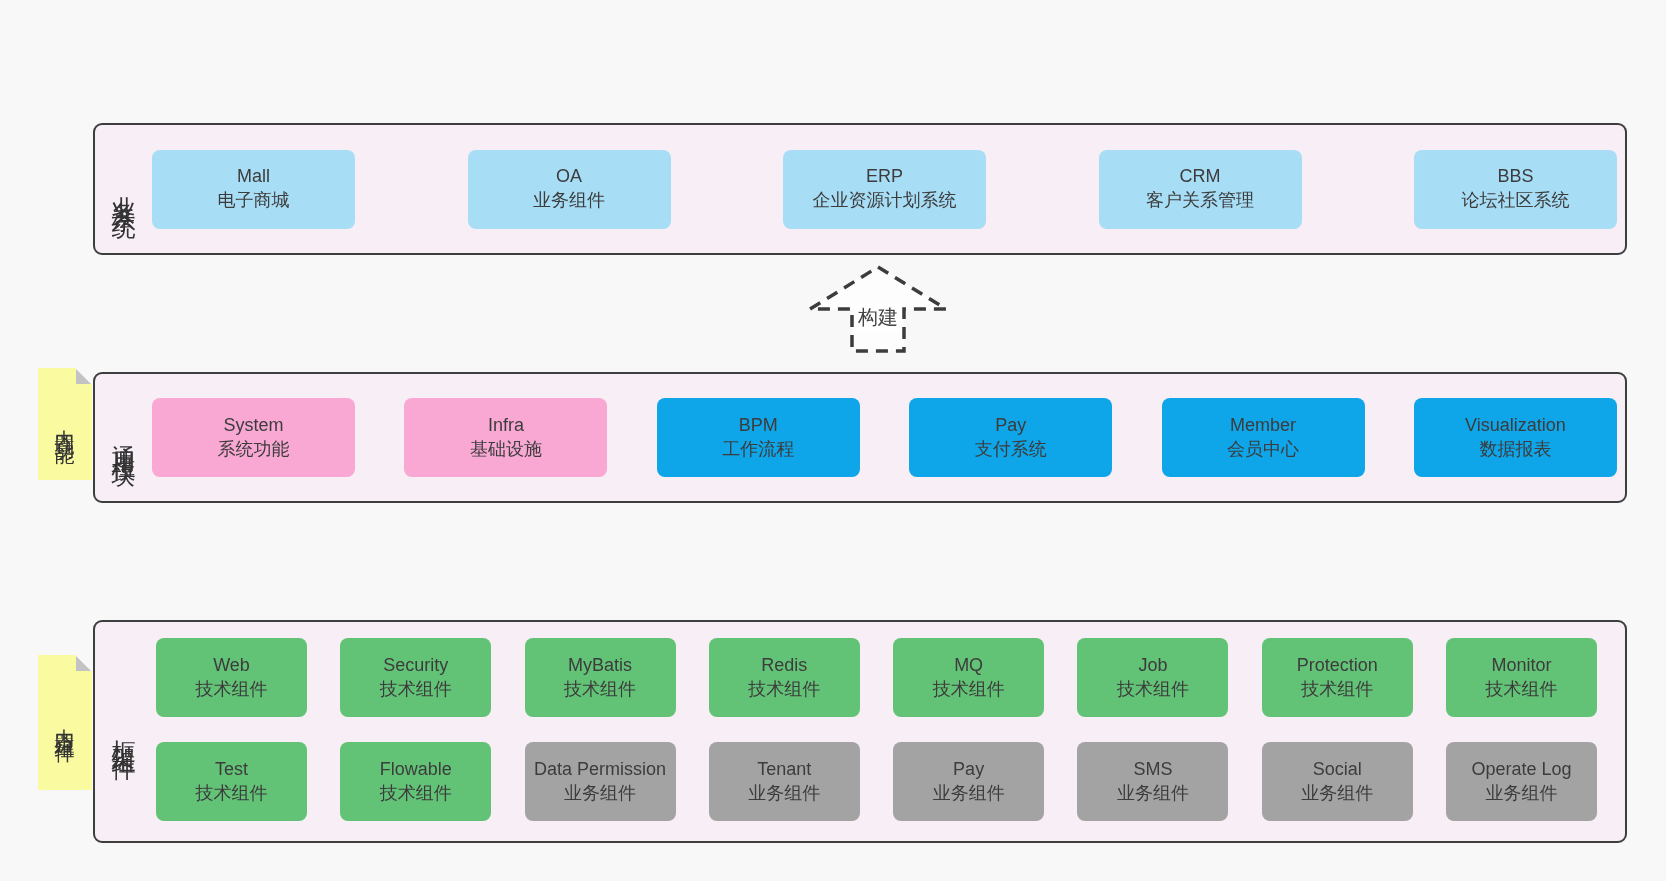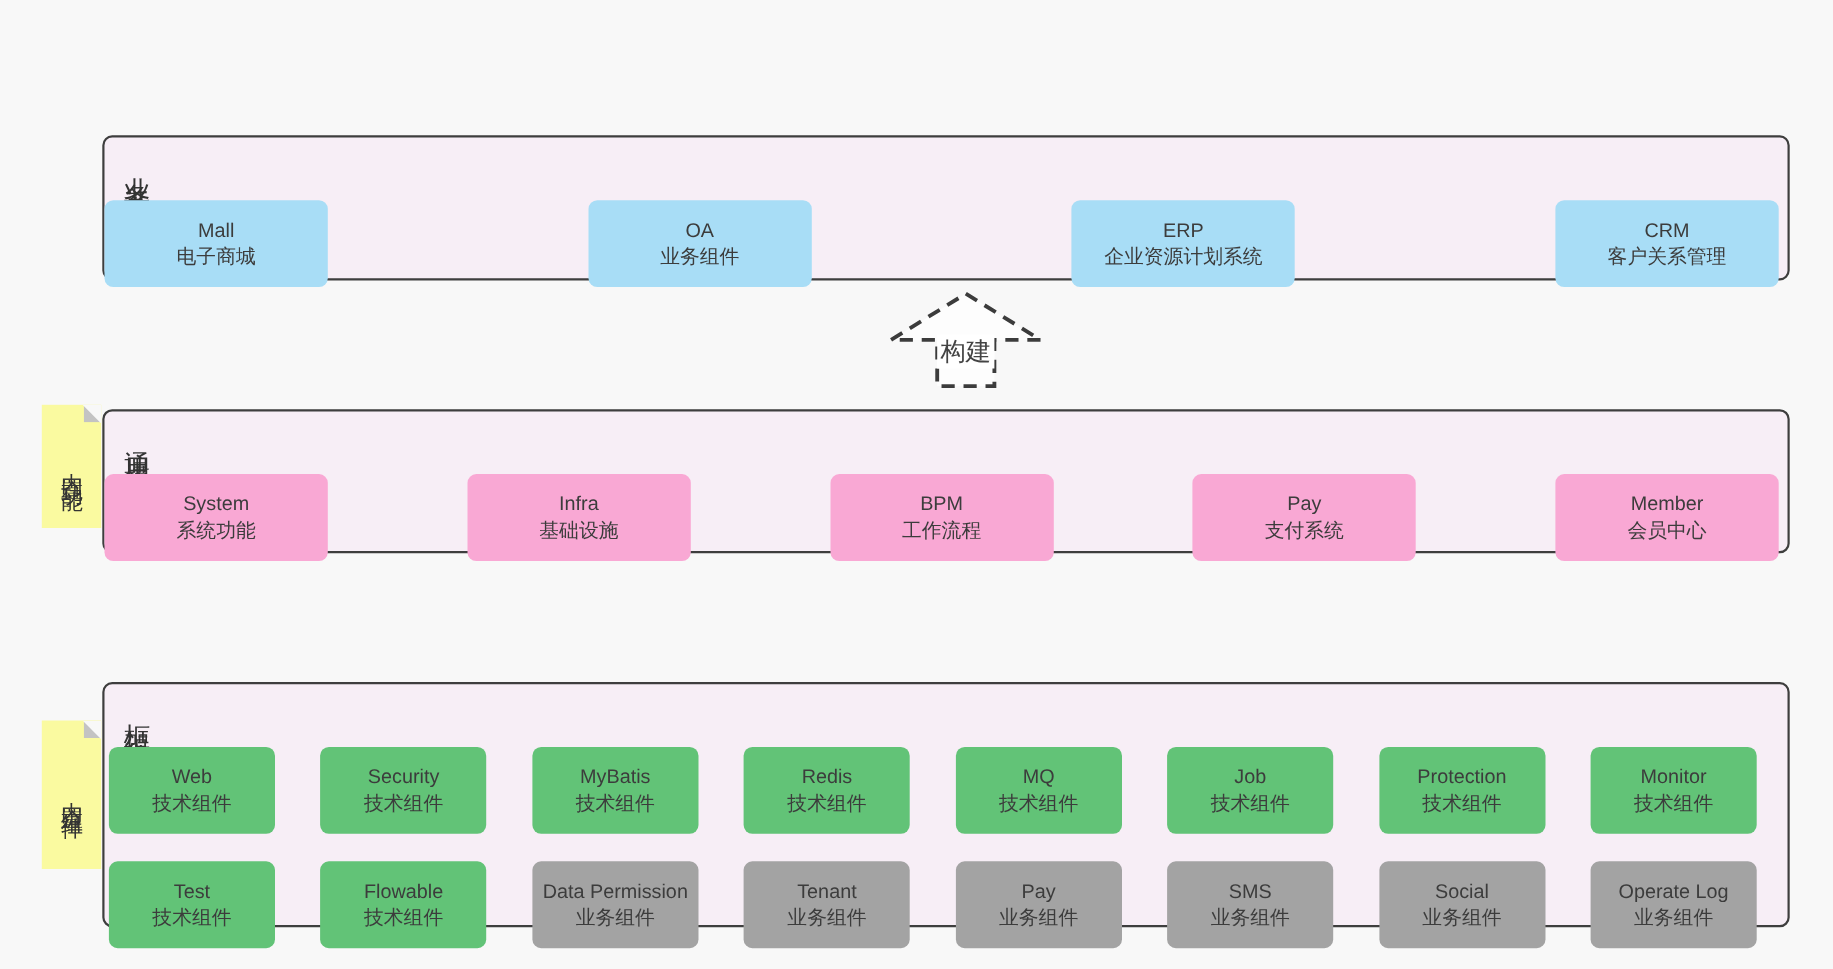--- a/index.html
+++ b/index.html
@@ -14,21 +14,20 @@
   .stage{position:absolute;inset:0;}
 
   
   .band{
     position:absolute;left:93px;width:1534px;
     background:#f7eef6;
     border:2px solid #3e3e3e;
     border-radius:9px;
     box-sizing:border-box;
     display:flex;
-    flex-direction:column;
   }
   .band-label-col{
     width:57px;flex:0 0 57px;
     display:flex;align-items:center;justify-content:center;
   }
   .v-text{
     writing-mode:vertical-rl;
     text-orientation:upright;
     font-size:24px;
     letter-spacing:6px;
@@ -57,21 +56,21 @@
     box-sizing:border-box;
     display:flex;flex-direction:column;align-items:center;justify-content:center;
     text-align:center;
     padding:2px 4px;
   }
   .w6{width:203px;flex:0 0 203px;}
   .w8{width:151px;flex:0 0 151px;}
   .box .ln{font-size:18px;line-height:1.32;color:#3c3c3c;}
   .c-blue  {background:#a8ddf6;}
   .c-red   {background:#f9a8d4;}
-  .c-pink  {background:#f9a8d4;text-align:center;}
+  .c-pink  {background:#0ea5e9;text-align:center;}
   .c-green {background:#62c377;}
   .c-lgreen{background:#a3a3a3;}
 
   
   .sticky{
     position:absolute;left:38px;width:54px;
     background:#fafaa0;
     display:flex;align-items:center;justify-content:center;
   }
   .sticky .v-text{font-size:20px;letter-spacing:5px;}
@@ -86,21 +85,21 @@
     clip-path:polygon(0 0,100% 100%,0 100%);
   }
 
   
   .arrow{position:absolute;width:142px;height:94px;}
   .arrow svg{display:block;}
   .arrow-label{
     position:absolute;left:50%;top:42px;transform:translateX(-50%);
     background:#ffffff;
     padding:0 3px;
-    font-size:23px;color:#444;
+    font-size:20px;color:#444;
     white-space:nowrap;
   }
 </style>
 </head>
 <body>
 
 <div class="stage">
 
   <div class="sticky" style="top:368px;height:112px;">
     <span class="v-text">内置功能</span>
@@ -126,20 +125,24 @@
         <div class="ln">OA</div>
         <div class="ln">业务组件</div>
       </div>
       <div class="box w6 c-blue">
         <div class="ln">ERP</div>
         <div class="ln">企业资源计划系统</div>
       </div>
       <div class="box w6 c-blue">
         <div class="ln">CRM</div>
         <div class="ln">客户关系管理</div>
+      </div>
+      <div class="box w6 c-blue">
+        <div class="ln">BBS</div>
+        <div class="ln">论坛社区系统</div>
       </div>
     </div>
   </div>
 
   <div class="arrow" style="left:807px;top:262px;">
     <svg width="142" height="94" viewBox="0 0 142 94">
       <polygon points="71,5 139,47 97,47 97,89 45,89 45,47 3,47" fill="#fdfdfd" stroke="#3c3c3c" stroke-width="3.5" stroke-dasharray="12 8"></polygon>
     </svg>
     <span class="arrow-label">构建</span>
   </div>
@@ -162,20 +165,24 @@
         <div class="ln">工作流程</div>
       </div>
       <div class="box w6 c-pink">
         <div class="ln">Pay</div>
         <div class="ln">支付系统</div>
       </div>
       <div class="box w6 c-pink">
         <div class="ln">Member</div>
         <div class="ln">会员中心</div>
       </div>
+      <div class="box w6 c-pink">
+        <div class="ln">Visualization</div>
+        <div class="ln">数据报表</div>
+      </div>
     </div>
   </div>
 
 
   <div class="band" style="top:620px;height:223px;">
     <div class="band-label-col">
       <span class="v-text">框架组件</span>
     </div>
     <div class="band-content-rows">
       <div class="row8">

